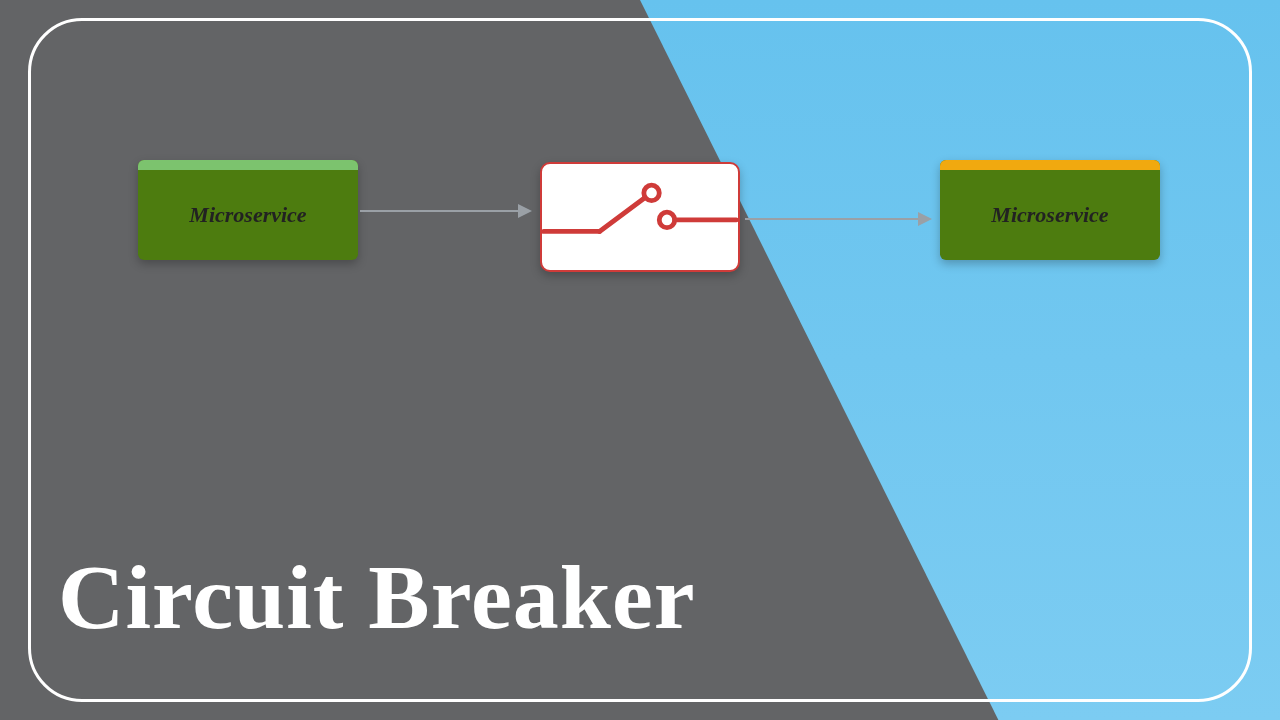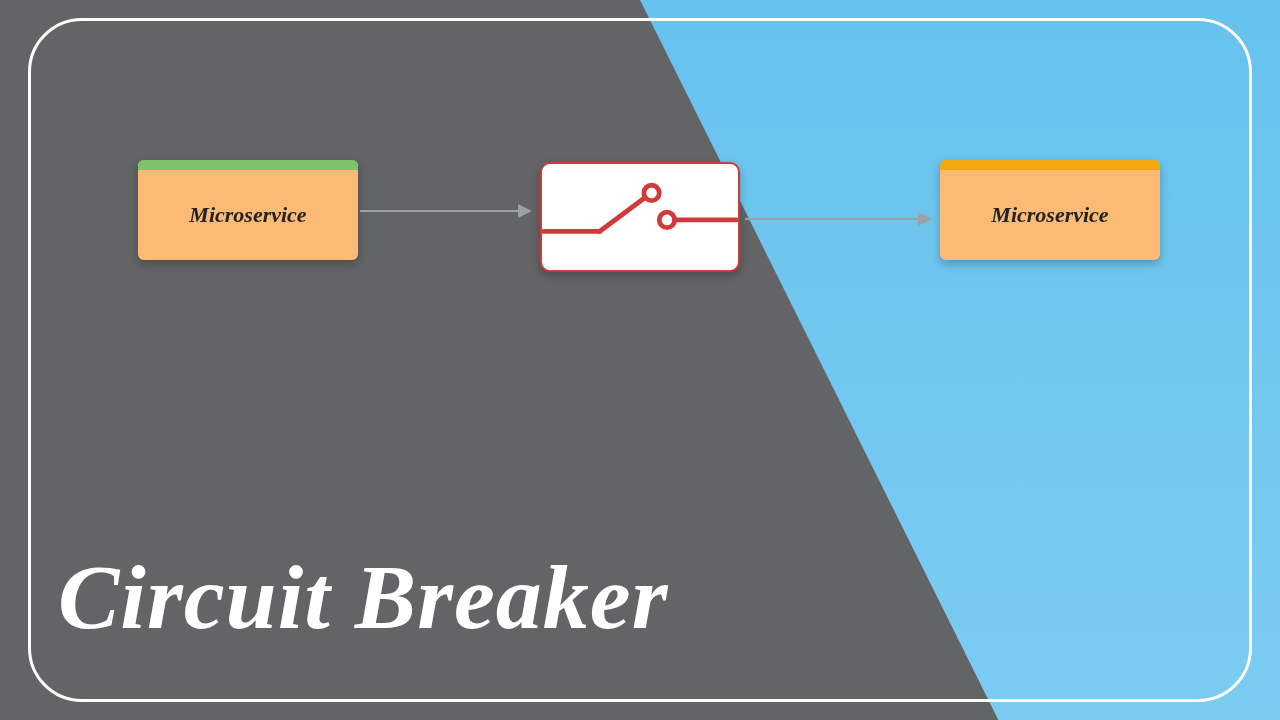--- a/index.html
+++ b/index.html
@@ -20,29 +20,28 @@
   .frame {
     position: absolute;
     top: 18px; left: 28px; right: 28px; bottom: 18px;
     border: 3px solid #ffffff;
     border-radius: 54px;
   }
   .title {
     position: absolute;
     left: 58px; bottom: 70px;
     color: #ffffff;
-    font-style: italic;
     font-weight: 600;
     font-size: 92px;
     letter-spacing: 1px;
     font-family: 'Brush Script MT', 'Segoe Script', cursive;
   }
   .card {
     position: absolute;
-    background: #fdba74;
+    background: #4d7c0f;
     border-radius: 6px;
     box-shadow: 0 4px 10px rgba(0,0,0,0.25);
   }
   .card .bar {
     height: 10px;
     border-top-left-radius: 6px;
     border-top-right-radius: 6px;
   }
   .ms-left  { top: 160px; left: 138px;  width: 220px; height: 100px; }
   .ms-right { top: 160px; left: 940px; width: 220px; height: 100px; }

